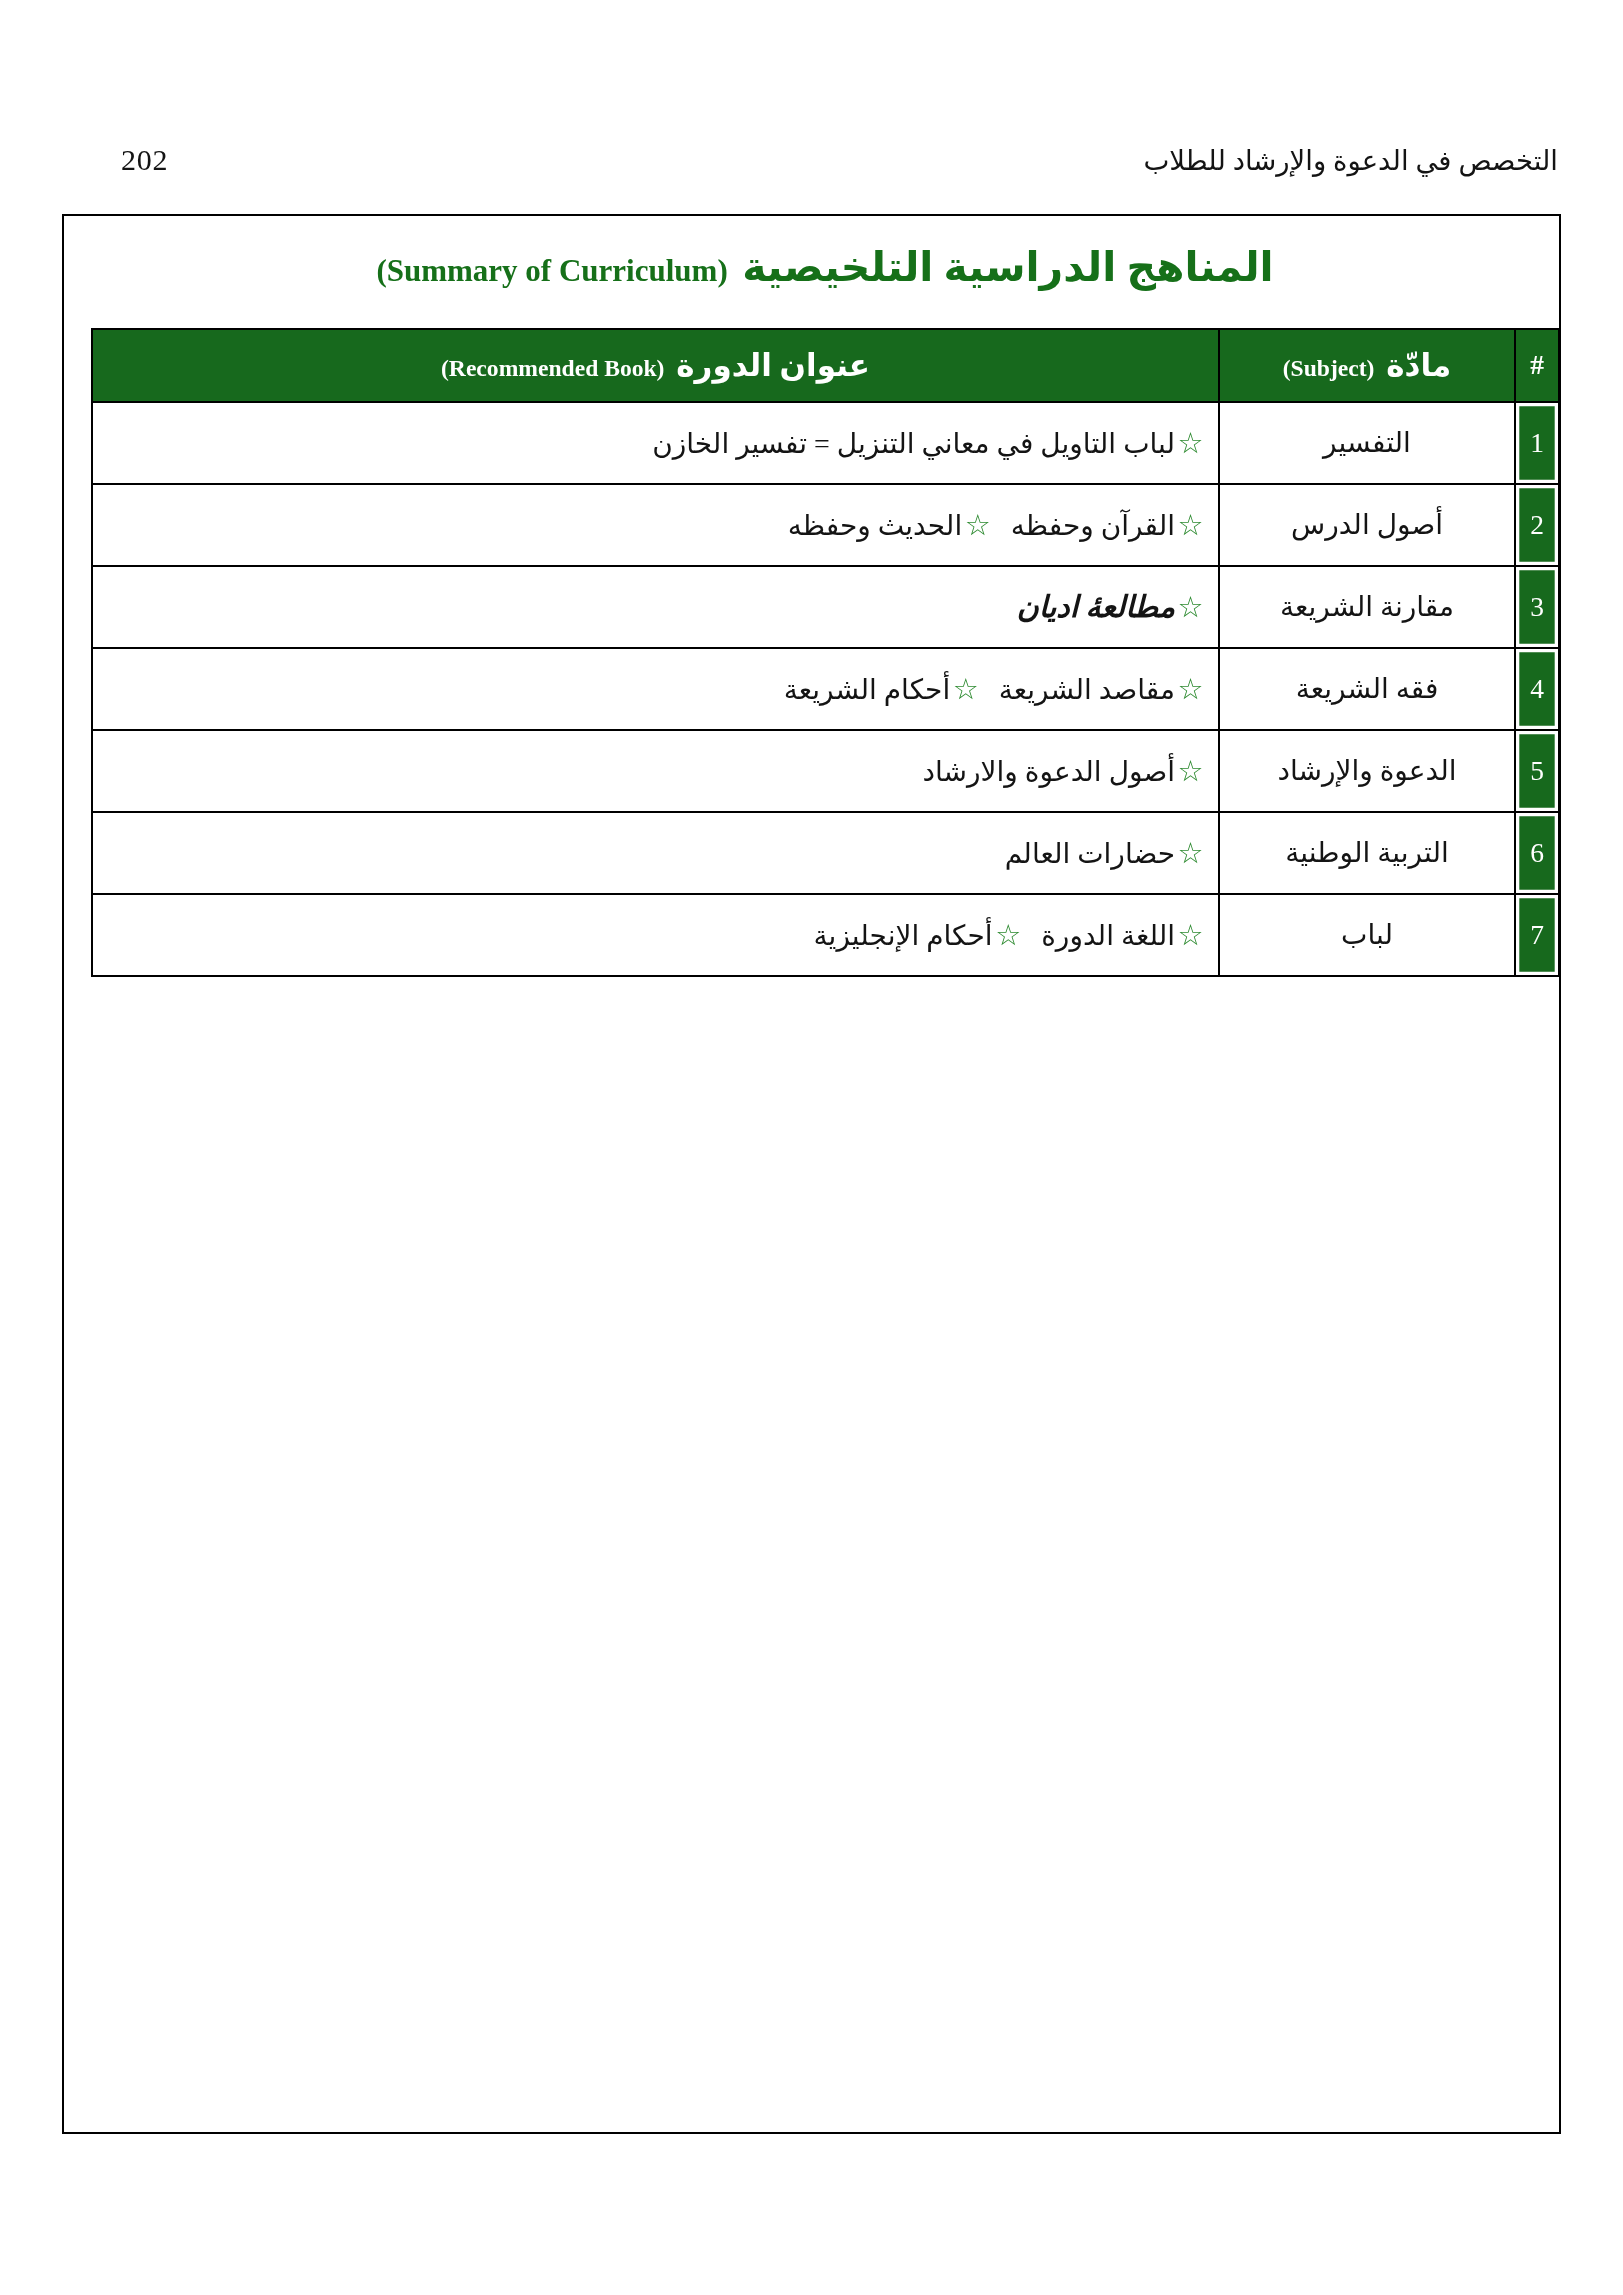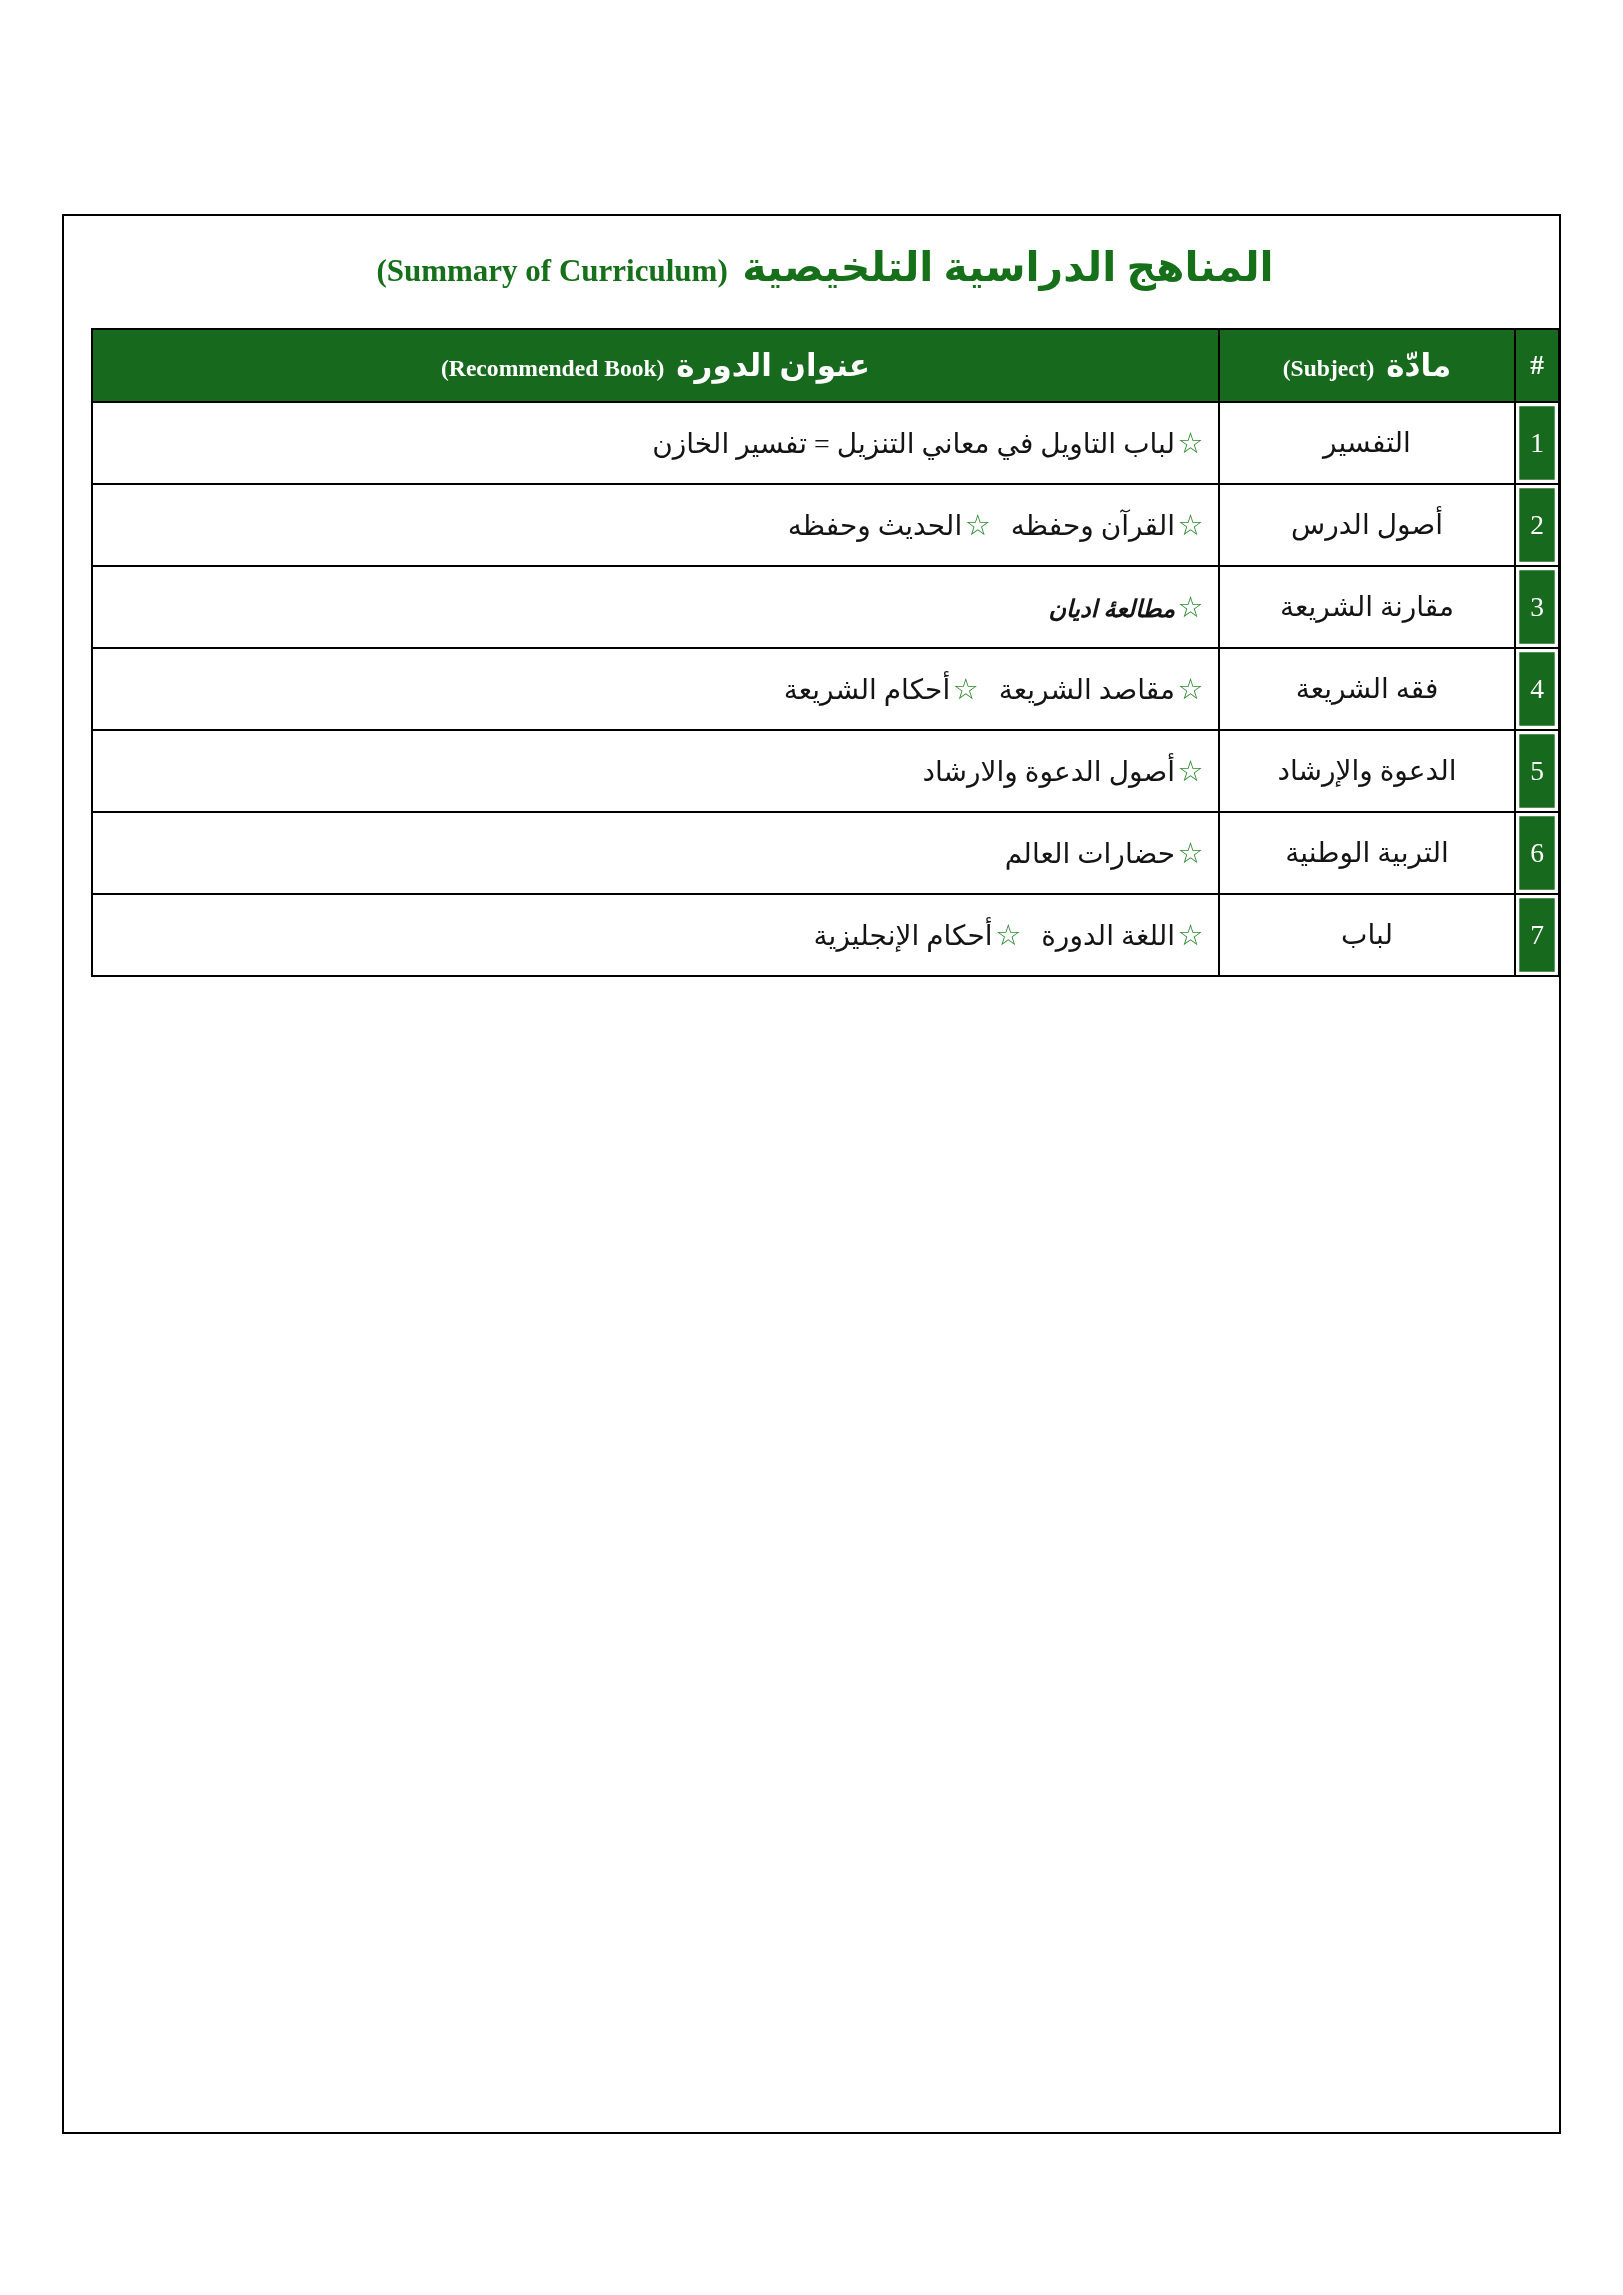--- a/index.html
+++ b/index.html
@@ -130,28 +130,32 @@
 
   .star {
     color:#2e8b31;
     font-size:29px;
     margin-left:2.6px; 
   }
 
   .calligraphic .book-text {
     font-weight:bold;
     font-style:italic;
-    font-size:24px;
+    font-size:30px;
   }
 </style>
 </head>
 <body>
 
 <div class="page">
 
+  <div class="page-header">
+    <div class="page-number">202</div>
+    <div class="running-title">التخصص في الدعوة والإرشاد للطلاب</div>
+  </div>
 
   <div class="content-box">
 
     <div class="box-title">
       <span class="title-ar">المناهج الدراسية التلخيصية</span>
       <span class="title-en">(Summary of Curriculum)</span>
     </div>
 
     <table class="curriculum-table">
       <colgroup>

